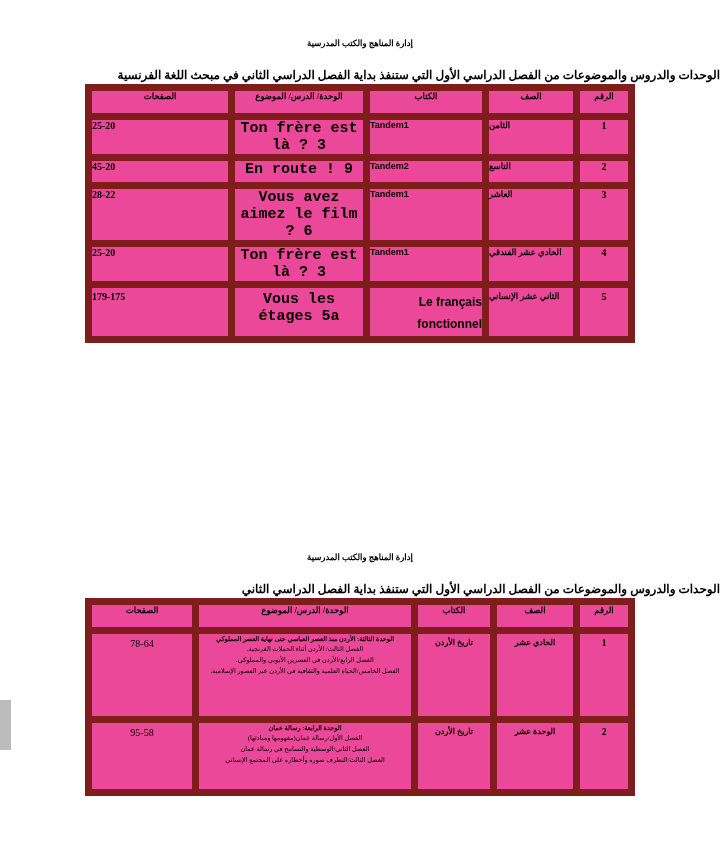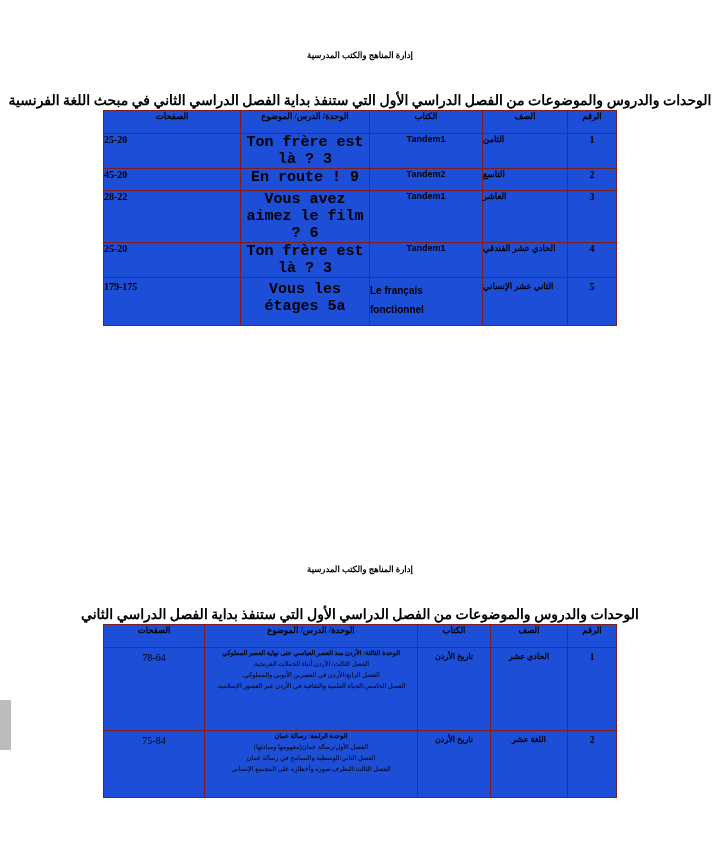--- a/index.html
+++ b/index.html
@@ -42,44 +42,43 @@
   .section-1 { top: 38px; }
   .section-2 { top: 552px; }
 
   .doc-heading {
     text-align: center;
     font-size: 8.5px;
     font-weight: 700;
     line-height: 1.4;
     letter-spacing: 0;
     direction: rtl;
-    margin: 12px;
+    margin: 0;
   }
   .doc-subheading {
-    text-align: center;
-    font-size: 14px;
+    font-size: 12px;
     font-weight: 700;
     line-height: 1.4;
     direction: rtl;
     margin: 0;
     padding-top: 17px;
   }
 
   table.sheet {
     border-collapse: collapse;
     margin: 0 auto;
     table-layout: fixed;
     direction: rtl;
     background: #ffffff;
   }
   table.sheet td, table.sheet th {
-    border: 1px solid #7f1d1d;
+    border: 7px solid #7f1d1d;
     padding: 0;
     vertical-align: top;
-    background: #1d4ed8;
+    background: #ec4899;
     margin-top: 20px;
   }
 
   
   .t1 { width: 508px; margin-top: 14px; }
   .t1 .c-num   { width: 48px; }
   .t1 .c-grade { width: 84px; }
   .t1 .c-book  { width: 112px; }
   .t1 .c-topic { width: 128px; }
   .t1 .c-pages { width: 136px; }
@@ -111,39 +110,39 @@
   .cell-pages {
     font-size: 10px;
     font-weight: 700;
     text-align: left;
     direction: ltr;
     font-family: "Liberation Serif", "DejaVu Serif", serif;
   }
   .cell-lat {
     font-size: 9px;
     font-weight: 700;
-    text-align: center;
+    text-align: left;
     direction: ltr;
     font-family: "Liberation Sans", sans-serif;
   }
   .cell-lat-left {
     font-size: 15px;
     font-weight: 700;
     text-align: center;
     direction: ltr;
     padding-right: 0;
     padding-left: 10px;
     font-family: Liberation Mono, monospace;
   }
   .t1 tr.tall td { height: 44px; }
   .t1 tr.tall td.align-top-pad { vertical-align: top; padding-top: 3px; }
   .book-multiline {
-    font-size: 10px;
-    font-weight: 700;
-    text-align: left;
+    font-size: 12px;
+    font-weight: 700;
+    text-align: right;
     direction: ltr;
     line-height: 1.9;
     font-family: "Liberation Sans", sans-serif;
   }
 
   
   .t2 { width: 508px; margin-top: 14px; }
   .t2 .c-num   { width: 48px; }
   .t2 .c-grade { width: 76px; }
   .t2 .c-book  { width: 72px; }
@@ -289,29 +288,29 @@
               <div class="unit-line">الوحدة الثالثة: الأردن منذ العصر العباسي حتى نهاية العصر المملوكي</div>
               <div class="lesson-line">الفصل الثالث/ الأردن أثناء الحملات الفرنجية.</div>
               <div class="lesson-line">الفصل الرابع/الأردن في العصرين الأيوبي والمملوكي.</div>
               <div class="lesson-line">الفصل الخامس/الحياة العلمية والثقافية في الأردن عبر العصور الإسلامية.</div>
             </div>
           </td>
           <td class="c-pages cell-pages-sm">78-64</td>
         </tr>
         <tr class="row-b">
           <td class="c-num cell-num-sm">2</td>
-          <td class="c-grade cell-ar-sm">اللغة عشر</td>
+          <td class="c-grade cell-ar-sm">الوحدة عشر</td>
           <td class="c-book cell-ar-sm">تاريخ الأردن</td>
           <td class="c-topic">
             <div class="topic-block">
               <div class="unit-line">الوحدة الرابعة: رسالة عمان</div>
               <div class="lesson-line">الفصل الأول/رسالة عمان(مفهومها ومبادئها)</div>
               <div class="lesson-line">الفصل الثاني/الوسطية والتسامح في رسالة عمان</div>
               <div class="lesson-line">الفصل الثالث/التطرف صوره وأخطاره على المجتمع الإنساني</div>
             </div>
           </td>
-          <td class="c-pages cell-pages-sm">75-84</td>
+          <td class="c-pages cell-pages-sm">95-58</td>
         </tr>
       </tbody>
     </table>
   </div>
 
 </div>
 
 </body></html>

